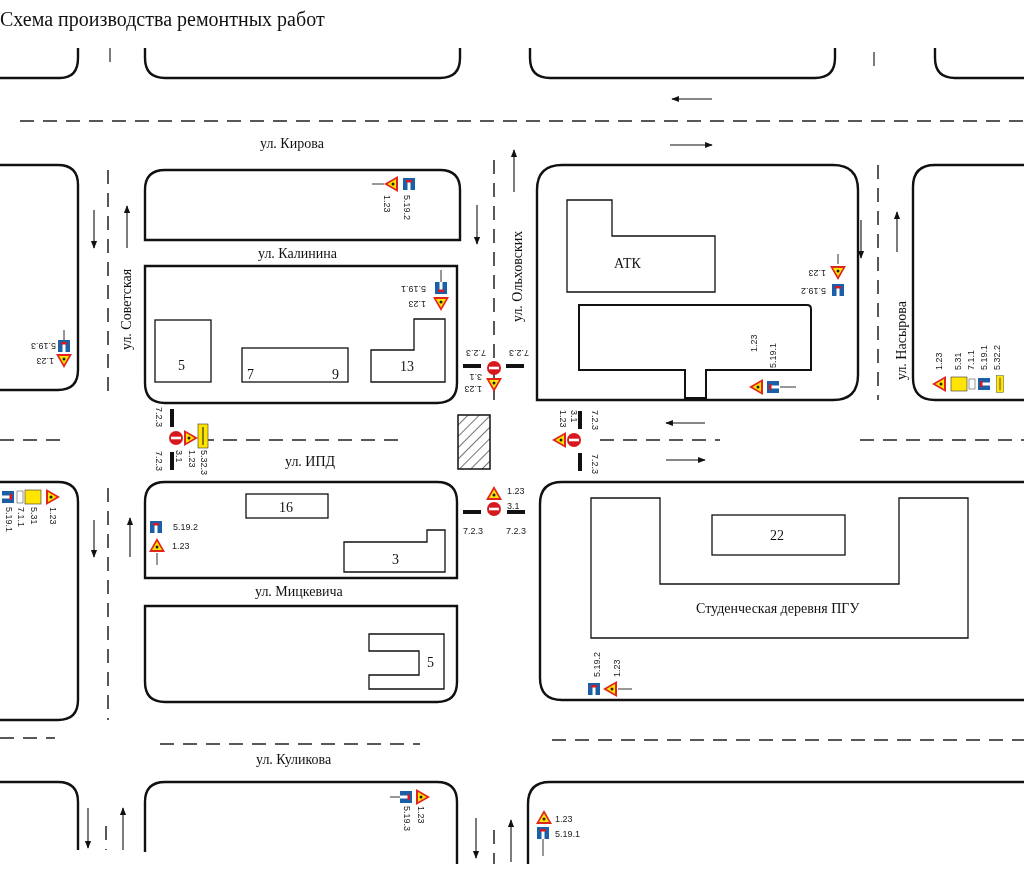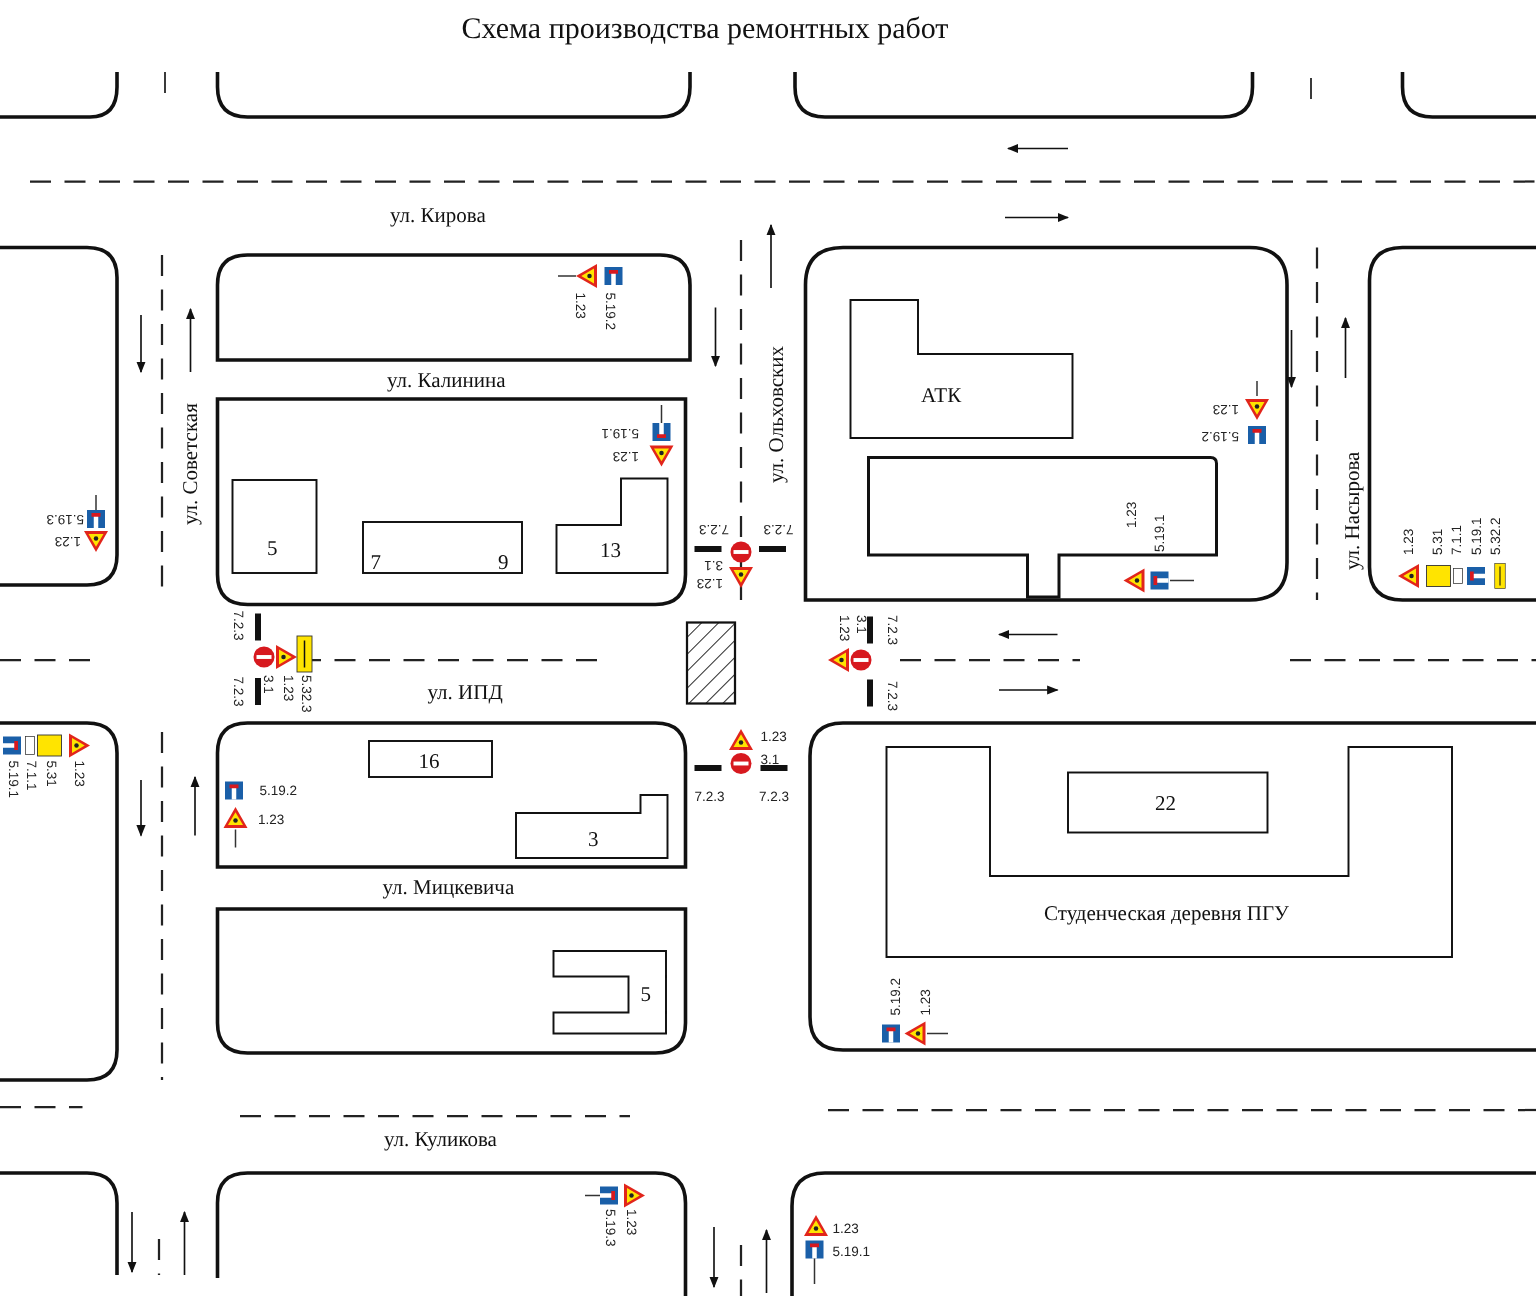--- a/index.html
+++ b/index.html
@@ -1,17 +1,17 @@
 <!DOCTYPE html>
 <html><head>
 <meta charset="utf-8">
 <style>
   html, body { margin: 0; padding: 0; background: #ffffff; }
   body { width: 1024px; height: 872px; overflow: hidden; position: relative; font-family: "Liberation Serif", serif; }
-  #title { position: absolute; left: 0; width: 940px; top: 8px; text-align: center; font-size: 20px; color: #111; }
+  #title { position: absolute; left: 0; width: 940px; top: 8px; text-align: left; font-size: 20px; color: #111; }
   svg#map { position: absolute; left: 0; top: 0; }
   .blk { fill: none; stroke: #111; stroke-width: 2.4; }
   .bld { fill: none; stroke: #111; stroke-width: 1.3; }
   .dash { stroke: #222; stroke-width: 1.5; stroke-dasharray: 14 9; fill: none; }
   .arrow { stroke: #111; stroke-width: 1.1; fill: none; }
   .lbl { font-family: "Liberation Serif", serif; font-size: 14px; fill: #111; }
   .num { font-family: "Liberation Serif", serif; font-size: 14px; fill: #111; }
   .code { font-family: "Liberation Sans", sans-serif; font-size: 9px; fill: #222; }
 </style>
 </head>

